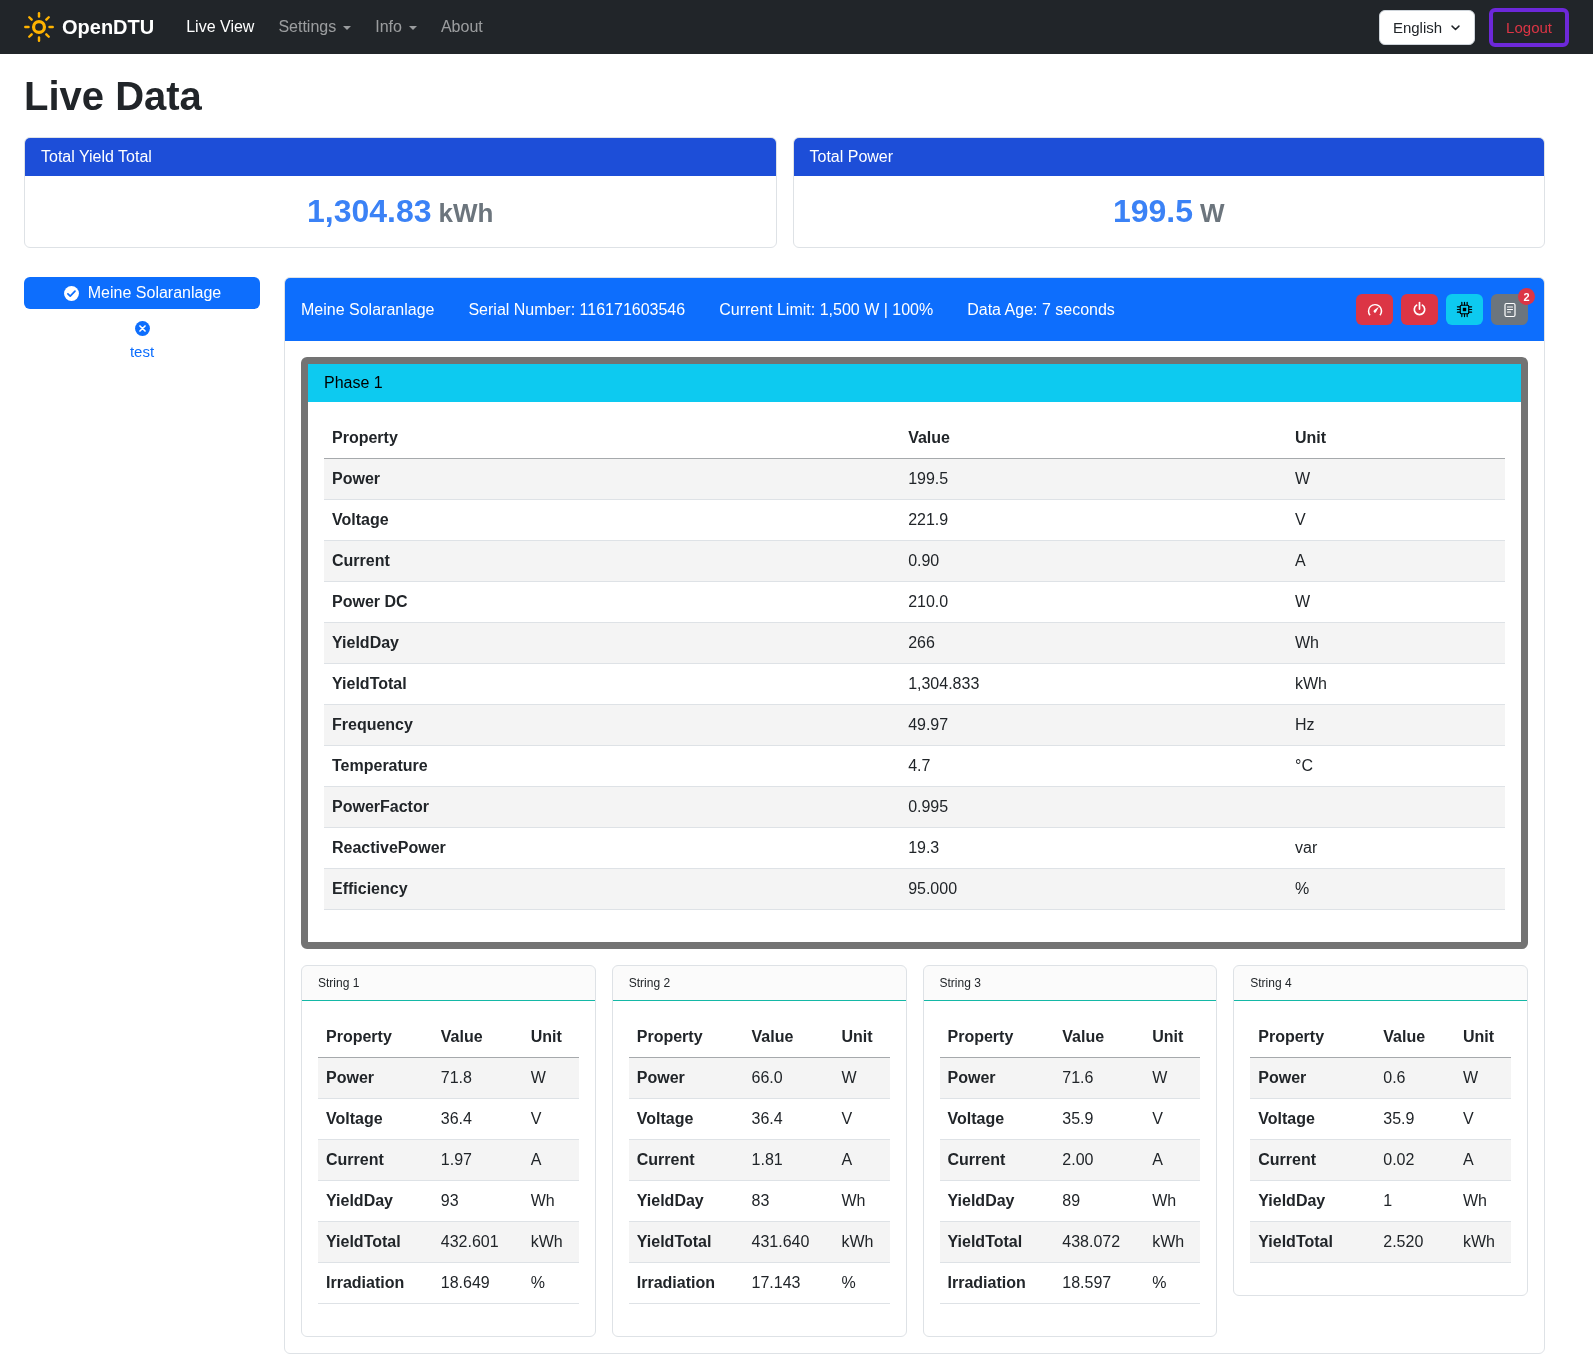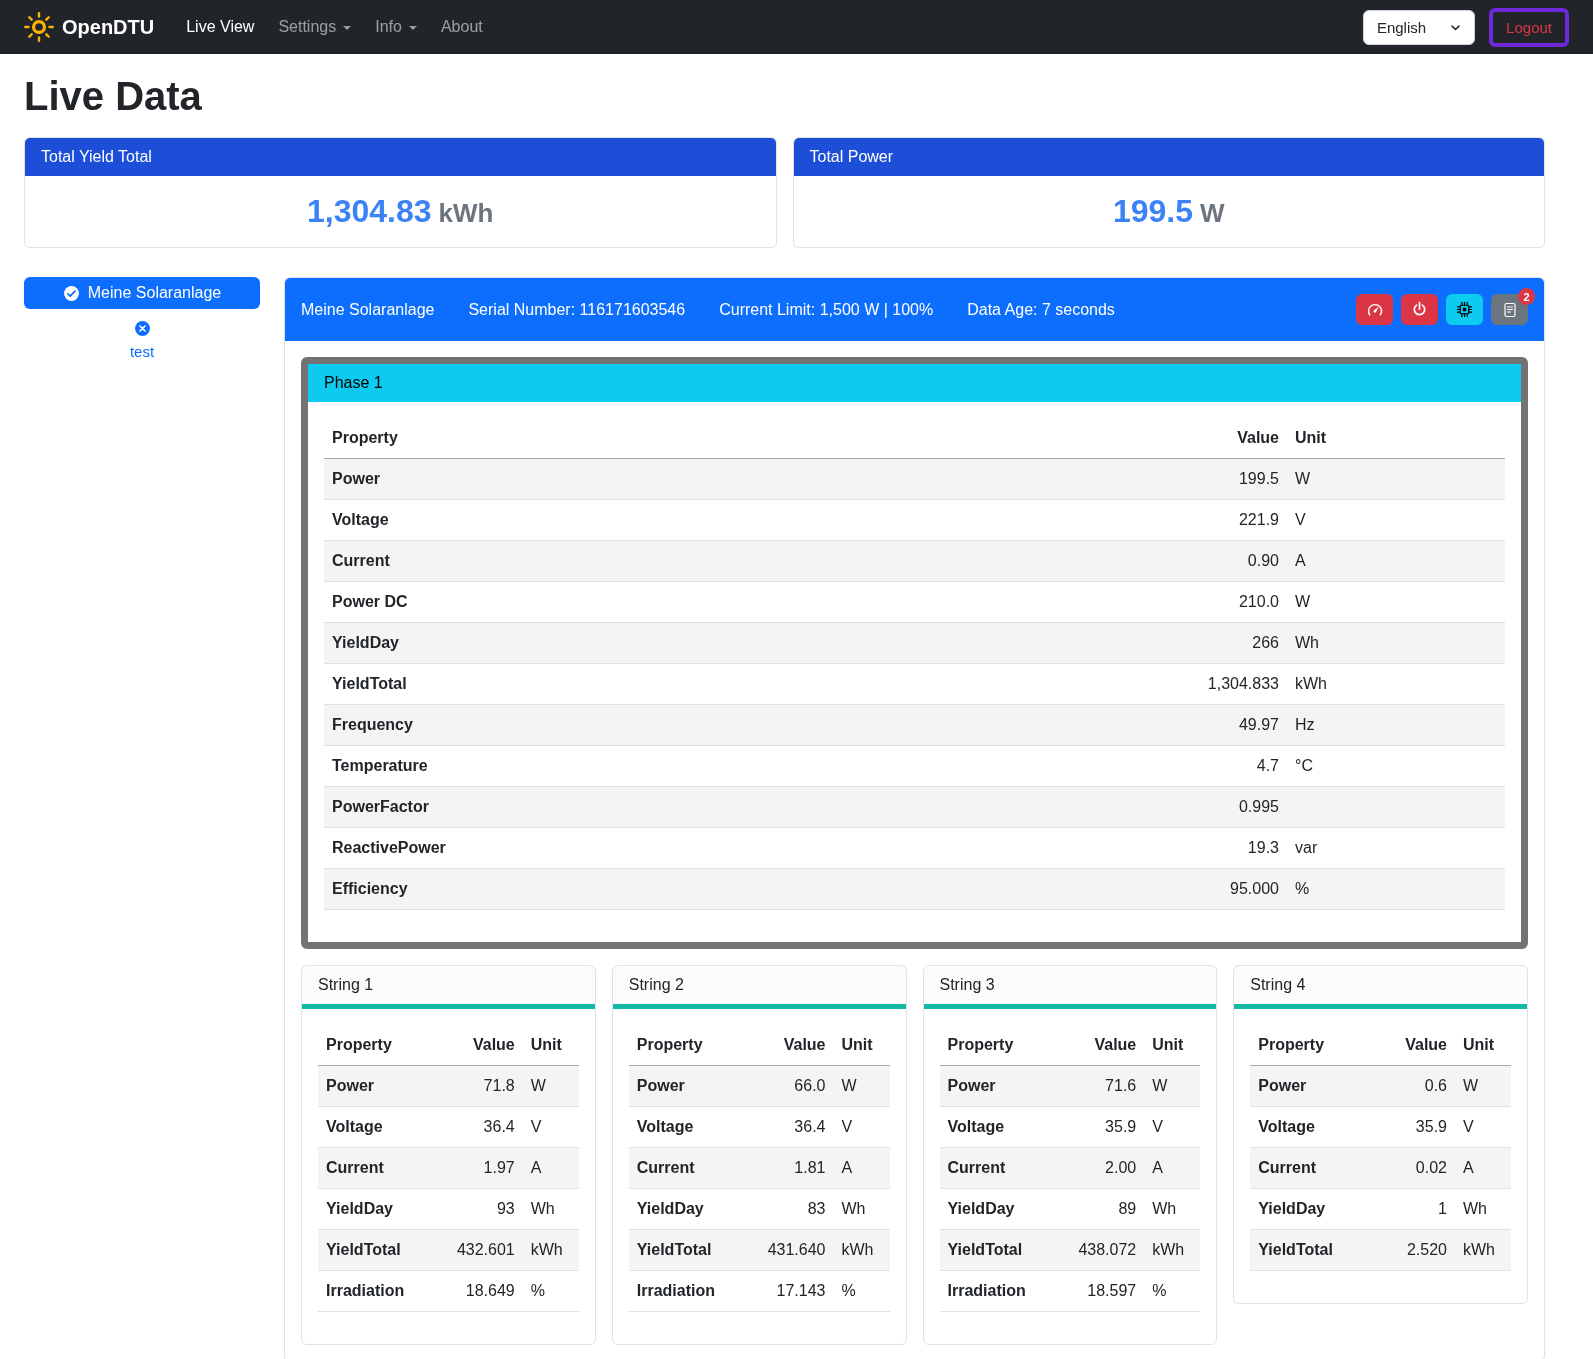--- a/index.html
+++ b/index.html
@@ -14,21 +14,21 @@
   .navbar {
     height:54px; background:#212529; display:flex; align-items:center;
     padding:0 24px;
   }
   .brand { display:flex; align-items:center; gap:8px; color:#fff; font-size:20px; font-weight:700; margin-right:20px; cursor:pointer; }
   .nav-links { display:flex; align-items:center; flex:1; }
   .nav-link { color:rgba(255,255,255,.55); font-size:16px; padding:8px 12px; cursor:pointer; display:flex; align-items:center; gap:7px; text-decoration:none; }
   .nav-link.active { color:#fff; }
   .caret { width:0; height:0; border-left:4px solid transparent; border-right:4px solid transparent; border-top:4px solid currentColor; display:inline-block; margin-top:2px; }
   .nav-right { display:flex; gap:14px; align-items:center; }
-  .lang-select { background:#fff; color:#212529; border-radius:6px; padding:8px 13px; display:flex; align-items:center; gap:24px; font-size:15px; cursor:pointer; border:1px solid #ced4da; }
+  .lang-select { background:#fff; color:#212529; border-radius:6px; padding:8px 13px; display:flex; align-items:center; gap:8px; font-size:15px; cursor:pointer; border:1px solid #ced4da; }
   .logout-btn { background:transparent; border:4px solid #6d28d9; color:#dc3545; border-radius:6px; padding:7px 13px; font-size:15px; cursor:pointer; font-family:inherit; }
 
   
   .container { padding:0 48px 24px 24px; }
   .page-title { font-size:40px; font-weight:700; margin:20px 0 18px; color:#212529; }
 
   
   .summary-row { display:flex; gap:16px; margin-bottom:29px; }
   .summary-card { flex:1; border:1px solid #dee2e6; border-radius:6px; overflow:hidden; background:#fff; }
   .summary-header { background:#1d4ed8; color:#fff; font-size:16px; padding:10px 16px; }
@@ -65,28 +65,28 @@
   
   .phase-panel { border:7px solid #737373; border-radius:6px; overflow:hidden; margin-bottom:16px; }
   .phase-header { background:#0dcaf0; color:#000; padding:10px 16px; font-size:16px; }
   .panel-body { padding:16px; }
 
   
   table.data-table { width:100%; border-collapse:collapse; margin-bottom:16px; font-size:16px; }
   .data-table th, .data-table td { padding:8px; border-bottom:1px solid #dee2e6; text-align:left; vertical-align:middle; line-height:24px; }
   .data-table thead th { font-weight:700; border-bottom:1px solid #a6a9ac; }
   .data-table td.col-prop { font-weight:700; }
-  .data-table .col-val { text-align:right; }
+  .data-table .col-val { }
   .data-table tbody tr:nth-of-type(odd) { background:rgba(33,37,41,.05); }
   .phase-table .col-unit { width:218px; }
 
   
   .strings-row { display:flex; gap:16px; align-items:flex-start; }
   .string-card { flex:1; border:1px solid #dee2e6; border-radius:6px; overflow:hidden; background:#fff; }
-  .string-header { padding:10px 16px; font-size:16px; background:rgba(33,37,41,.02); border-bottom:5px solid #14b8a6; }
+  .string-header { padding:10px 16px; font-size:12px; background:rgba(33,37,41,.02); border-bottom:1px solid #14b8a6; }
   .string-table { font-size:15px; }
   .string-table .col-unit { width:56px; }
 </style>
 </head>
 <body>
 
 <nav class="navbar">
   <div class="brand">
     <span style="display:flex;">
       <svg width="30" height="30" viewBox="0 0 16 16">

